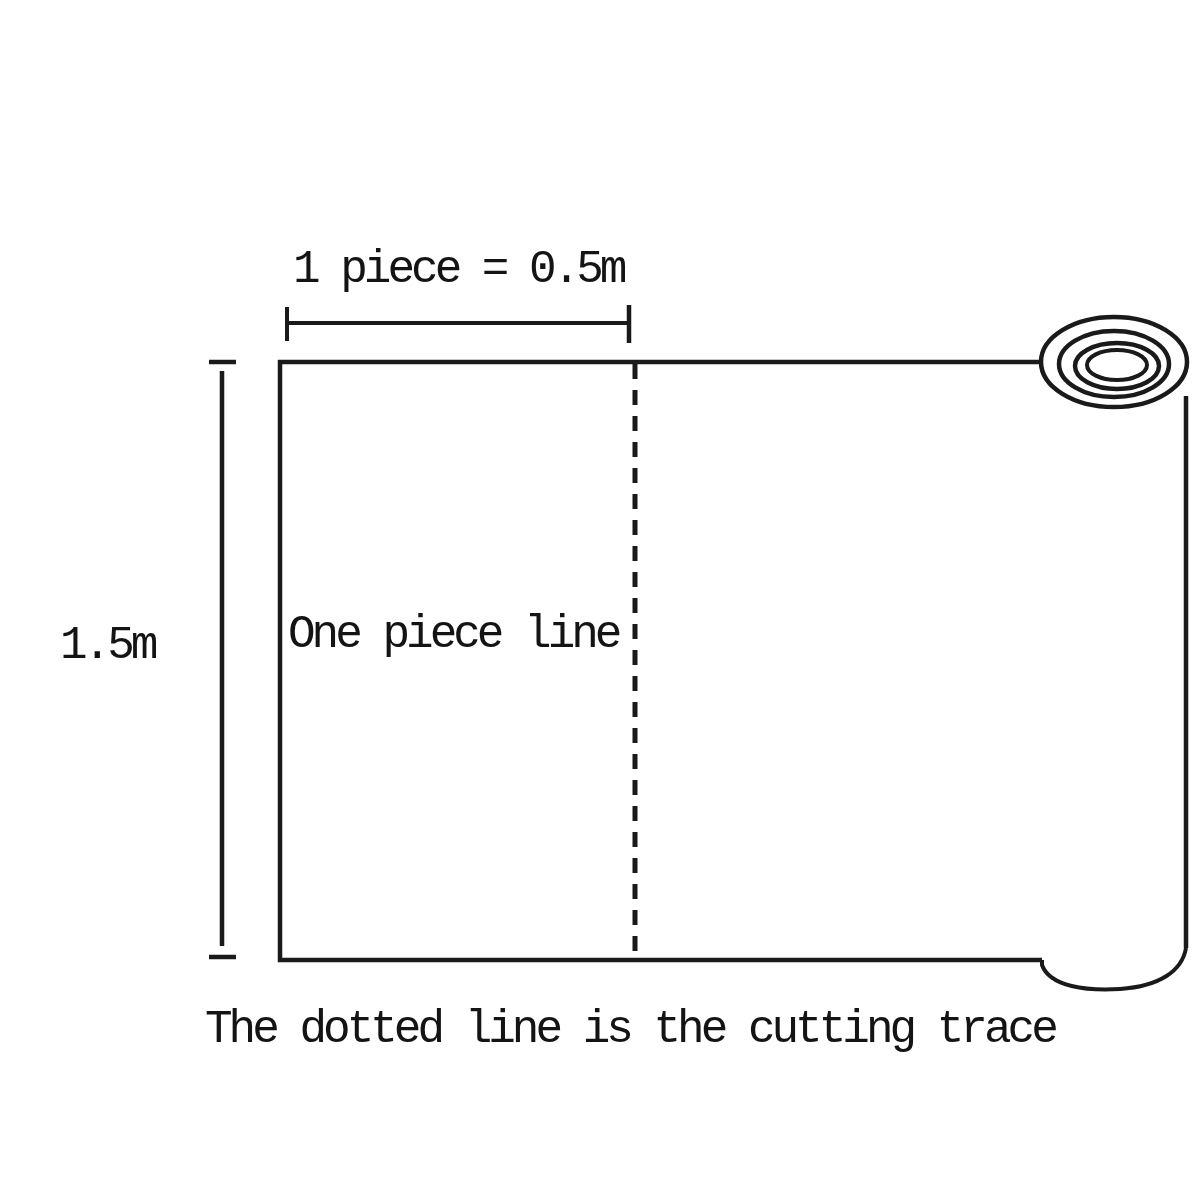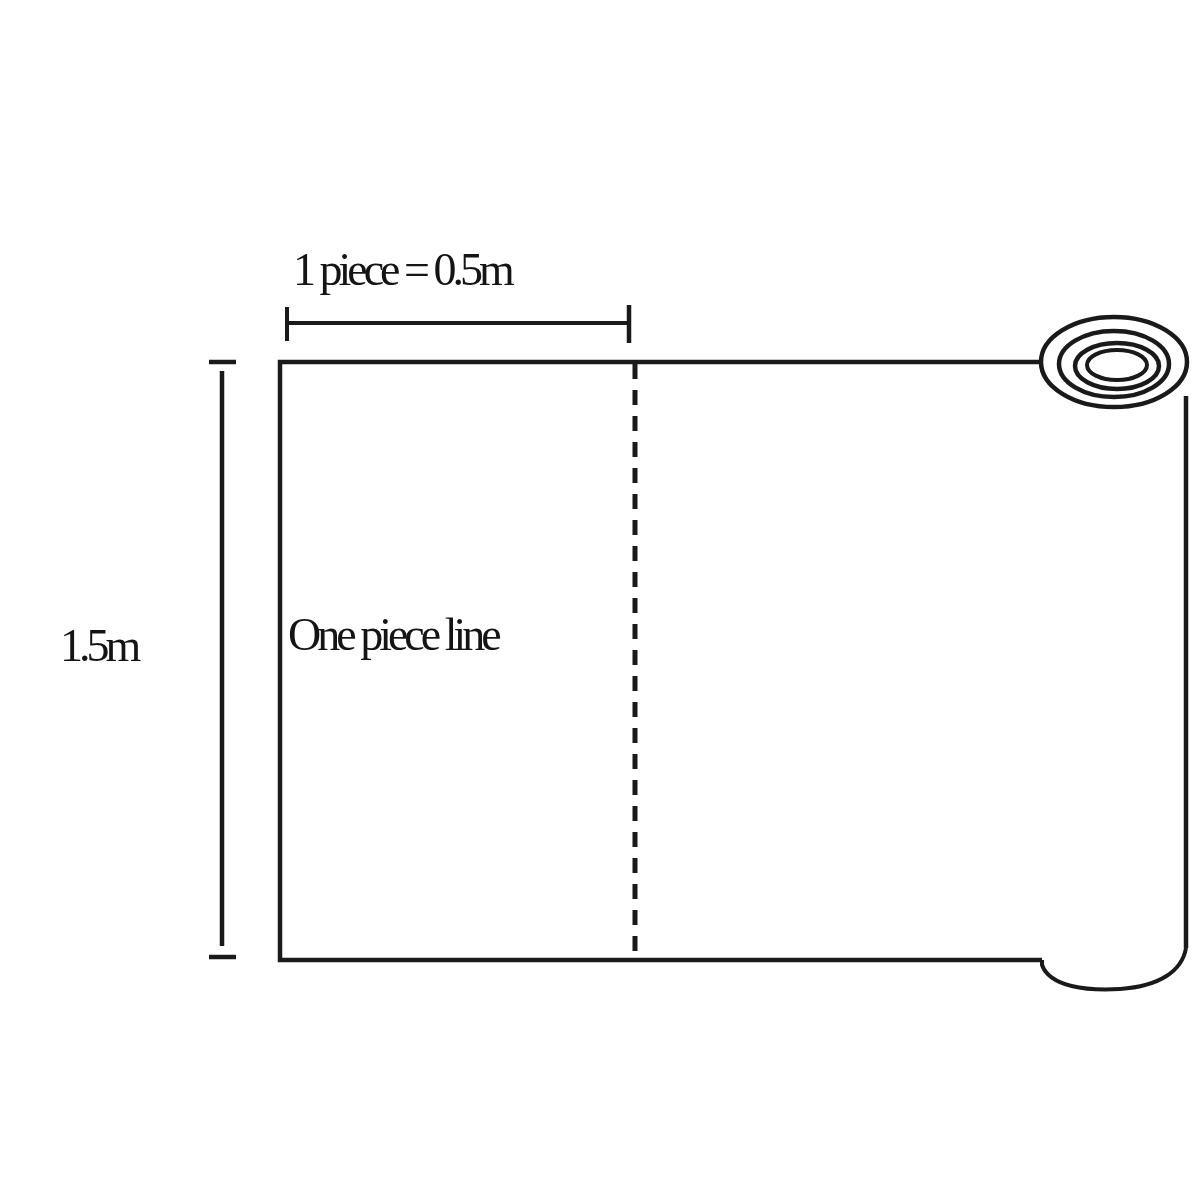--- a/index.html
+++ b/index.html
@@ -27,21 +27,20 @@
     fill:none;
     stroke-linecap:butt;
   }
   .label{
     position:absolute;
     font-size:46px;
     letter-spacing:-4px;
     white-space:nowrap;
     line-height:1;
     color:var(--text);
-    font-family:Liberation Serif, serif;
   }
 </style>
 </head>
 <body>
 
 <div class="canvas">
 
   <svg class="artwork" width="1200" height="1200" viewBox="0 0 1200 1200">
 
     <path class="stroke" stroke-width="4.5" d="M1041,362 H280 V960 H1042"></path>
@@ -71,13 +70,14 @@
       <line class="stroke" stroke-width="4.5" x1="209" y1="957" x2="236" y2="957"></line>
     </g>
   </svg>
 
   <div class="label" style="left:293px; top:247px;">1 piece = 0.5m</div>
 
   <div class="label" style="left:60px; top:613px;margin-top:10px;">1.5m</div>
 
   <div class="label" style="left:288px; top:612px;">One piece line</div>
 
+  <div class="label" style="left:205px; top:1007px;">The dotted line is the cutting trace</div>
 </div>
 
 </body></html>

